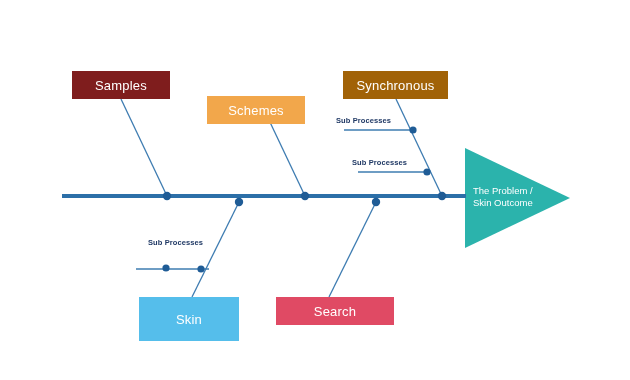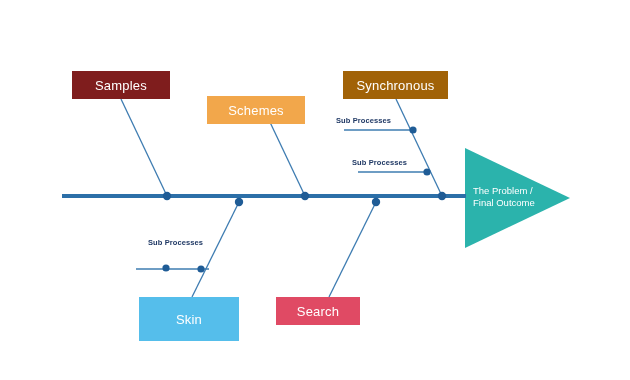--- a/index.html
+++ b/index.html
@@ -76,24 +76,24 @@
   </div>
 
   <div class="cat-box" id="box-synchronous" style="left: 343px; top: 71px; width: 105px; height: 28px; background: #a16207; font-size: 13px; color: rgb(255, 255, 255);">
     <span class="cat-label">Synchronous</span>
   </div>
 
   <div class="cat-box" id="box-skin" style="left: 139px; top: 297px; width: 100px; height: 44px; background: rgb(85, 190, 235); font-size: 13px; color: rgb(255, 255, 255);">
     <span class="cat-label">Skin</span>
   </div>
 
-  <div class="cat-box" id="box-search" style="left: 276px; top: 297px; width: 84px; height: 28px; background: rgb(224, 74, 100); font-size: 13px; color: rgb(255, 255, 255);">
+  <div class="cat-box" id="box-search" style="left: 276px; top: 297px; width: 118px; height: 28px; background: rgb(224, 74, 100); font-size: 13px; color: rgb(255, 255, 255);">
     <span class="cat-label">Search</span>
   </div>
 
   <div class="sub-label" id="sub-label-1" style="left: 336px; top: 116px; font-size: 7.5px; color: rgb(31, 56, 100);">Sub Processes</div>
   <div class="sub-label" id="sub-label-2" style="left: 352px; top: 158px; font-size: 7.5px; color: rgb(31, 56, 100);">Sub Processes</div>
   <div class="sub-label" id="sub-label-3" style="left: 148px; top: 238px; font-size: 7.5px; color: rgb(31, 56, 100);">Sub Processes</div>
 
   <div class="outcome-text" id="outcome-text" style="left: 473px; top: 185px; width: 75px; font-size: 9.5px;">The Problem /
-Final Outcome</div>
+Skin Outcome</div>
 
 </div>
 
 </body></html>

